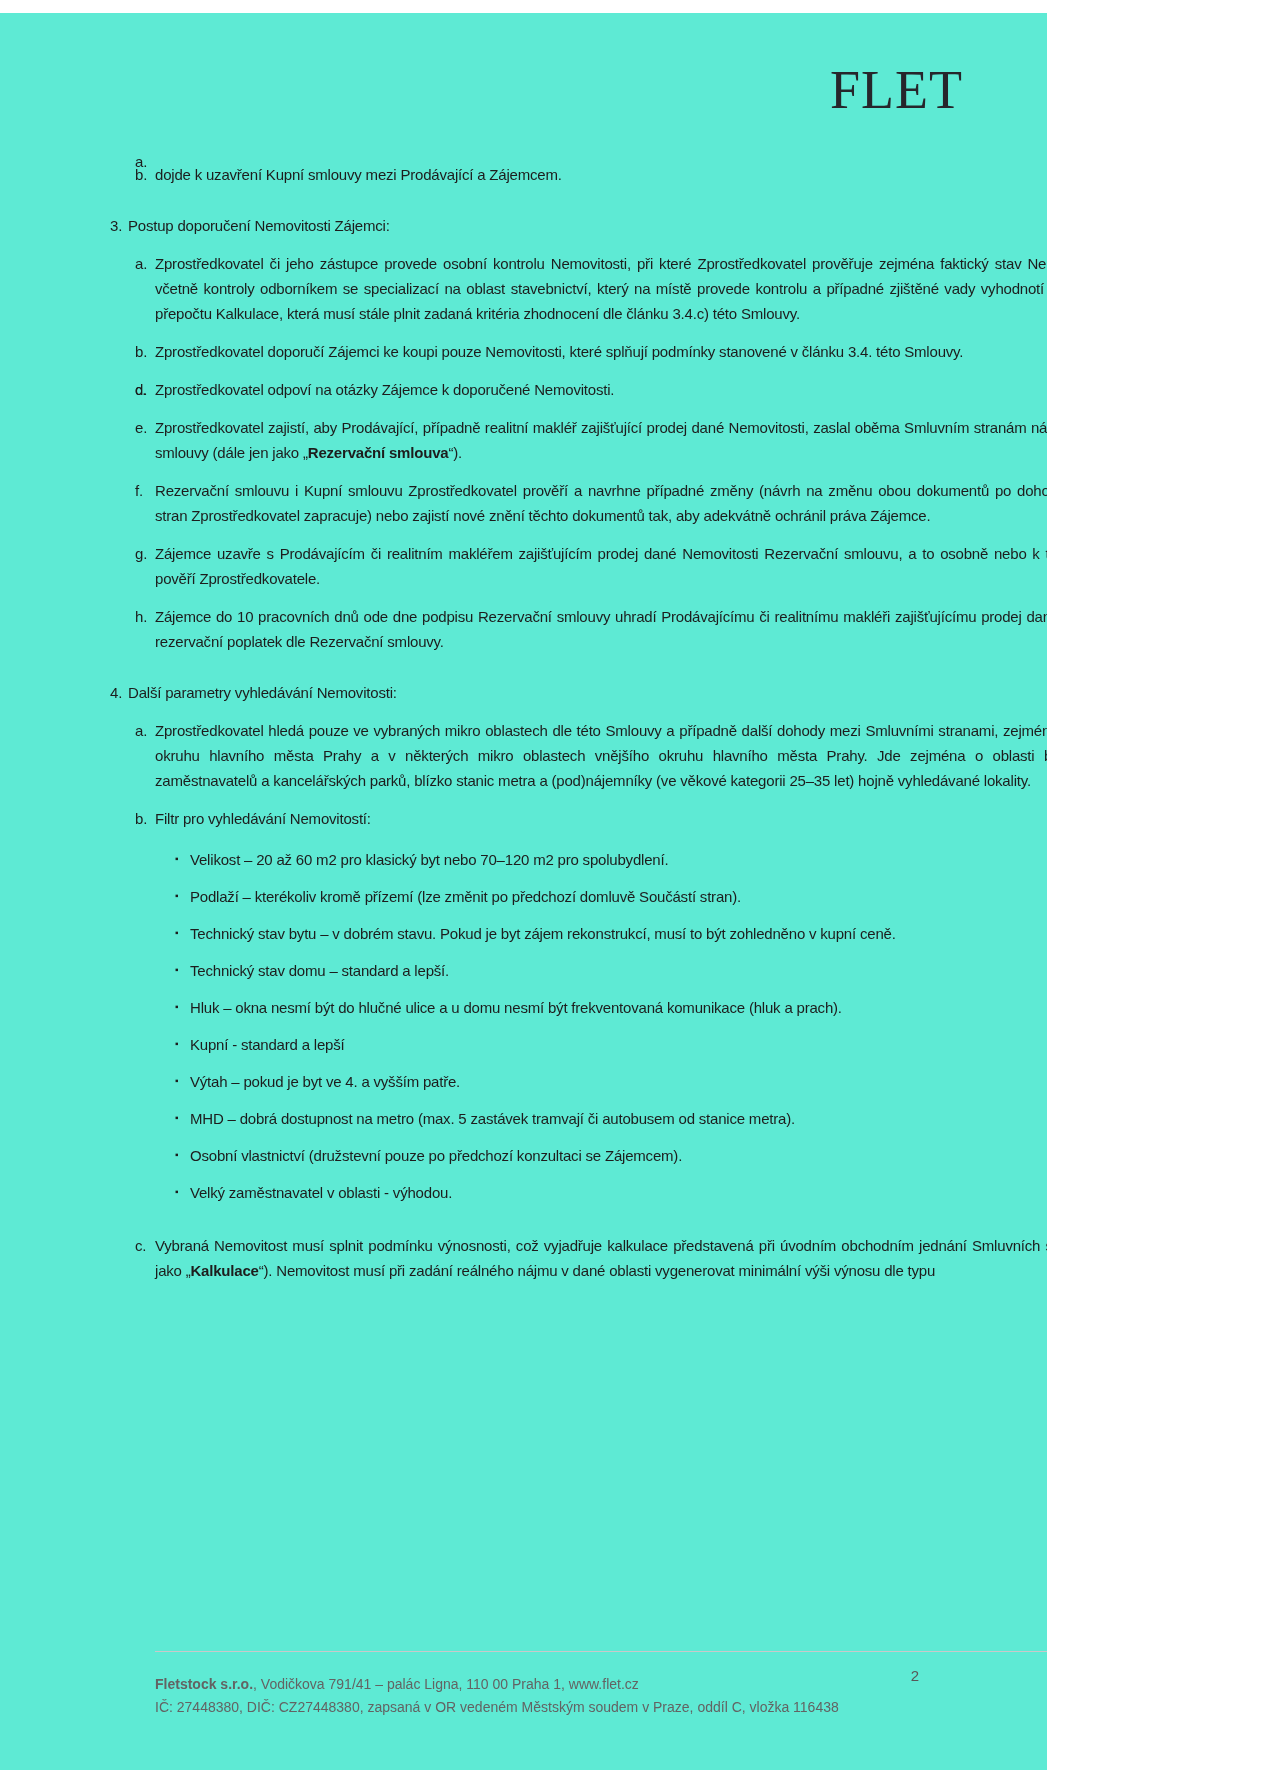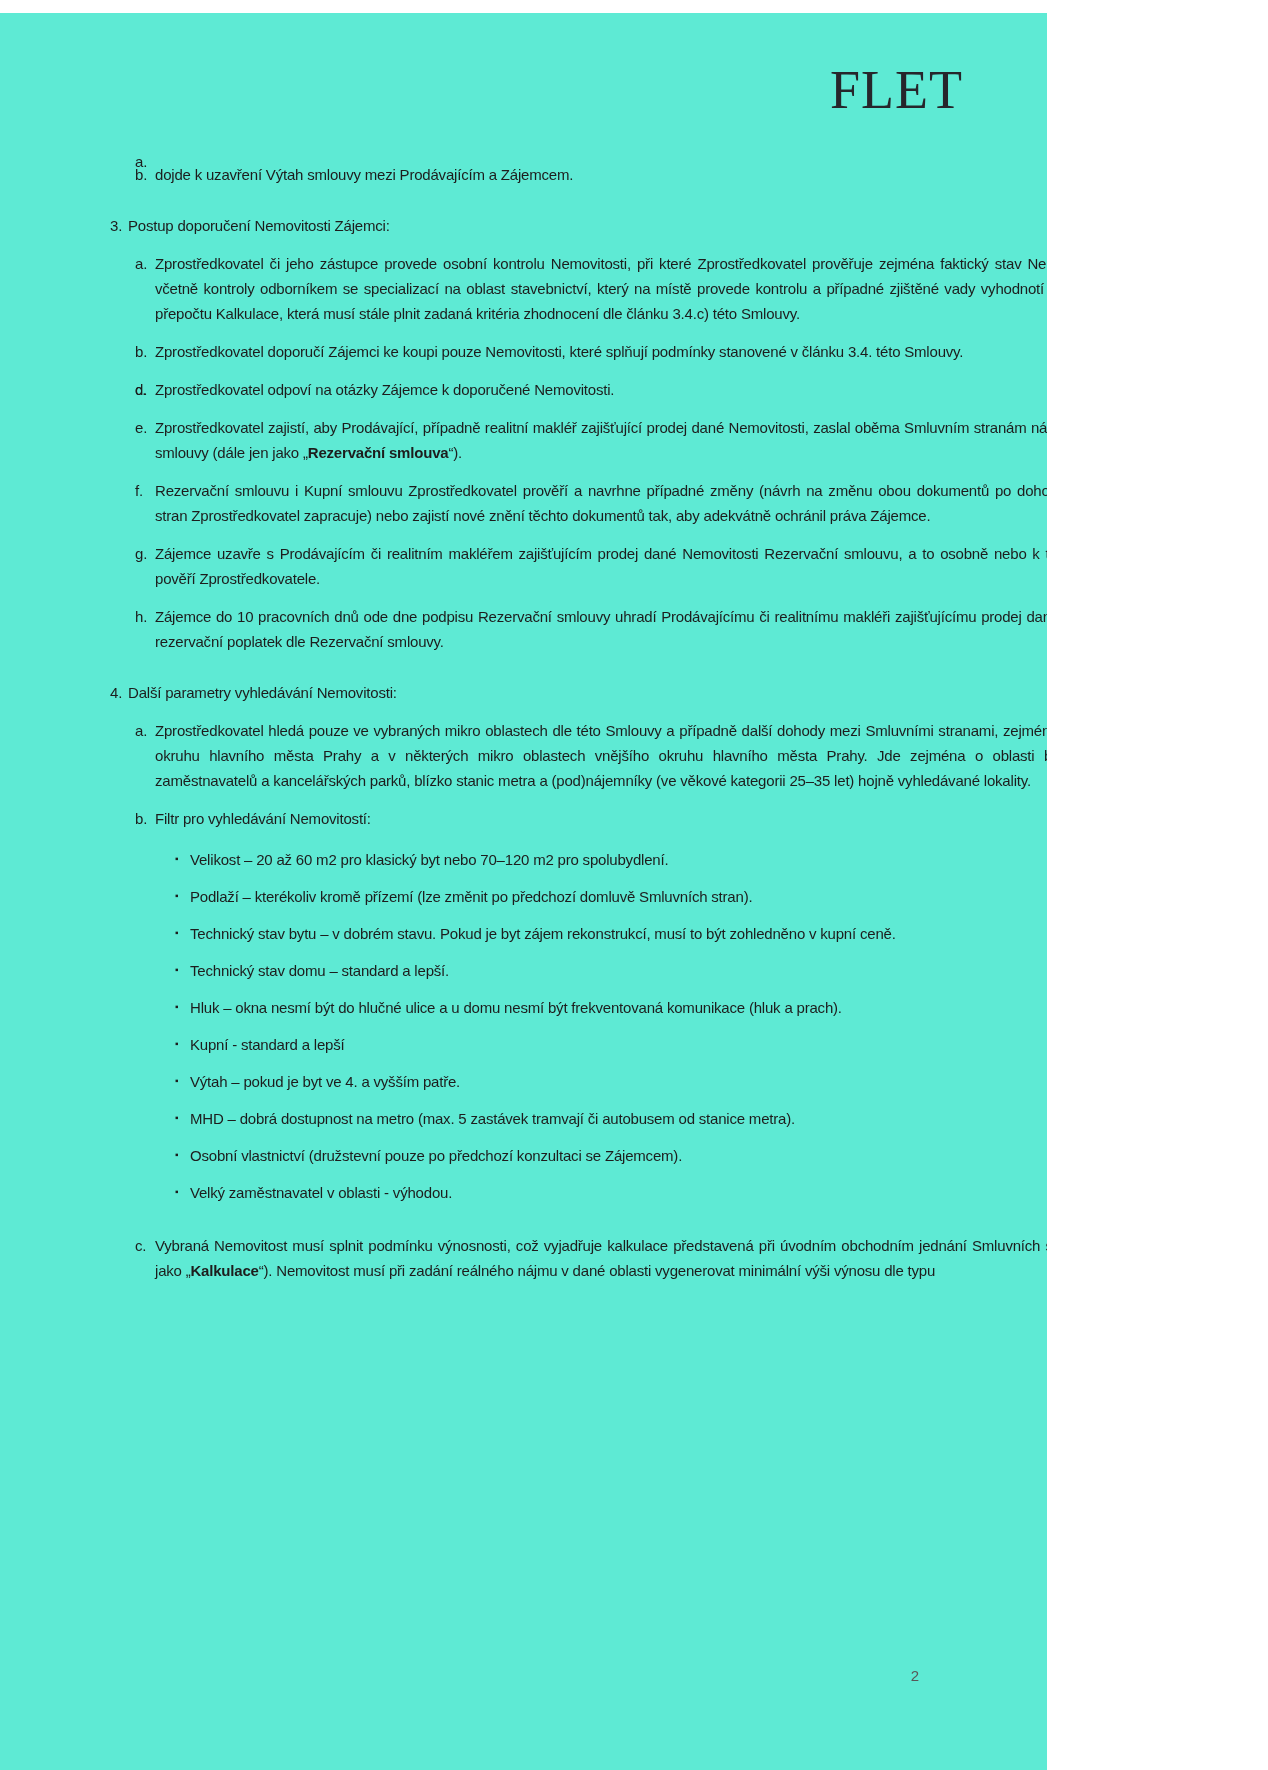--- a/index.html
+++ b/index.html
@@ -88,21 +88,21 @@
 
   <div class="logo">FLET</div>
 
   <div class="content">
 
     <div class="item">
       <span class="marker">a.</span>
     </div>
     <div class="item">
       <span class="marker">b.</span>
-      <span>dojde k uzavření Výtah smlouvy mezi Prodávajícím a Zájemcem.</span>
+      <span>dojde k uzavření Kupní smlouvy mezi Prodávající a Zájemcem.</span>
     </div>
 
     <div class="section-head">
       <span class="num">3.</span>
       <span>Postup doporučení Nemovitosti Zájemci:</span>
     </div>
 
     <div class="item">
       <span class="marker">a.</span>
       <span>Zprostředkovatel či jeho zástupce provede osobní kontrolu Nemovitosti, při které Zprostředkovatel prověřuje zejména faktický stav Nemovitosti, a to včetně kontroly odborníkem se specializací na oblast stavebnictví, který na místě provede kontrolu a případné zjištěné vady vyhodnotí a zohlední při přepočtu Kalkulace, která musí stále plnit zadaná kritéria zhodnocení dle článku 3.4.c) této Smlouvy.</span>
@@ -143,35 +143,39 @@
     <div class="item">
       <span class="marker">a.</span>
       <span>Zprostředkovatel hledá pouze ve vybraných mikro oblastech dle této Smlouvy a případně další dohody mezi Smluvními stranami, zejména ve středním okruhu hlavního města Prahy a v některých mikro oblastech vnějšího okruhu hlavního města Prahy. Jde zejména o oblasti blízko velkých zaměstnavatelů a kancelářských parků, blízko stanic metra a (pod)nájemníky (ve věkové kategorii 25–35 let) hojně vyhledávané lokality.</span>
     </div>
 
     <div class="item">
       <span class="marker">b.</span>
       <span>Filtr pro vyhledávání Nemovitostí:</span>
       <div class="bullets">
         <div class="bullet"><span class="blt">▪</span><span>Velikost – 20 až 60 m2 pro klasický byt nebo 70–120 m2 pro spolubydlení.</span></div>
-        <div class="bullet"><span class="blt">▪</span><span>Podlaží – kterékoliv kromě přízemí (lze změnit po předchozí domluvě Smluvních stran).</span></div>
+        <div class="bullet"><span class="blt">▪</span><span>Podlaží – kterékoliv kromě přízemí (lze změnit po předchozí domluvě Součástí stran).</span></div>
         <div class="bullet"><span class="blt">▪</span><span>Technický stav bytu – v dobrém stavu. Pokud je byt zájem rekonstrukcí, musí to být zohledněno v kupní ceně.</span></div>
         <div class="bullet"><span class="blt">▪</span><span>Technický stav domu – standard a lepší.</span></div>
         <div class="bullet"><span class="blt">▪</span><span>Hluk – okna nesmí být do hlučné ulice a u domu nesmí být frekventovaná komunikace (hluk a prach).</span></div>
         <div class="bullet"><span class="blt">▪</span><span>Kupní - standard a lepší</span></div>
         <div class="bullet"><span class="blt">▪</span><span>Výtah – pokud je byt ve 4. a vyšším patře.</span></div>
         <div class="bullet"><span class="blt">▪</span><span>MHD – dobrá dostupnost na metro (max. 5 zastávek tramvají či autobusem od stanice metra).</span></div>
         <div class="bullet"><span class="blt">▪</span><span>Osobní vlastnictví (družstevní pouze po předchozí konzultaci se Zájemcem).</span></div>
         <div class="bullet"><span class="blt">▪</span><span>Velký zaměstnavatel v oblasti - výhodou.</span></div>
       </div>
     </div>
 
     <div class="item gap-lg">
       <span class="marker">c.</span>
       <span><span>Vybraná Nemovitost musí splnit podmínku výnosnosti, což vyjadřuje kalkulace představená při úvodním obchodním jednání Smluvních stran (dále jen jako „</span><strong>Kalkulace</strong><span>“). Nemovitost musí při zadání reálného nájmu v dané oblasti vygenerovat minimální výši výnosu dle typu</span></span>
     </div>
 
   </div>
 
+  <div class="footer">
+    <div><strong>Fletstock s.r.o.</strong><span>, Vodičkova 791/41 – palác Ligna, 110 00 Praha 1, www.flet.cz</span></div>
+    <div>IČ: 27448380, DIČ: CZ27448380, zapsaná v OR vedeném Městským soudem v Praze, oddíl C, vložka 116438</div>
+  </div>
 
   <div class="page-number">2</div>
 
 </div>
 
 </body></html>

